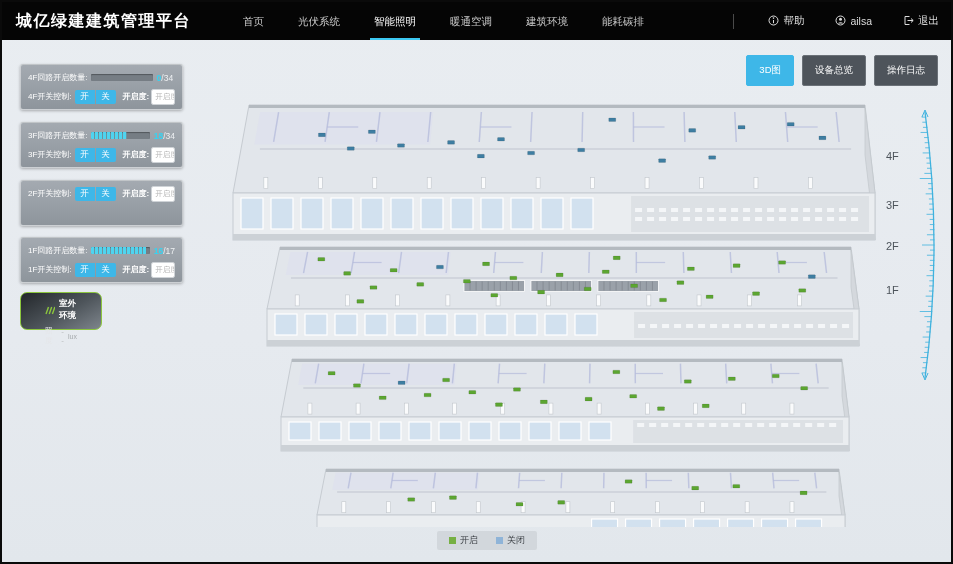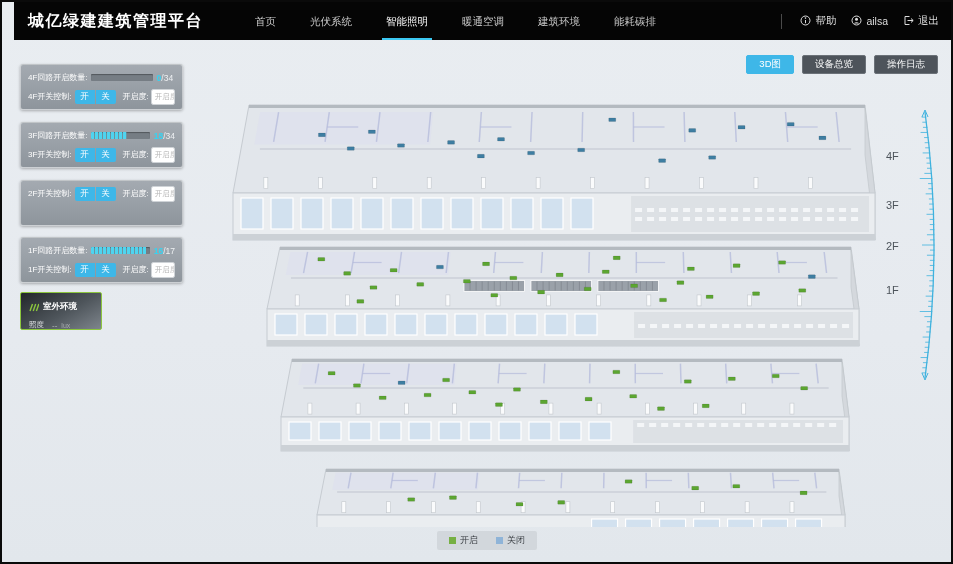--- a/index.html
+++ b/index.html
@@ -1,64 +1,64 @@
 <!DOCTYPE html>
 <html><head>
 <meta charset="utf-8">
 <style>
   * { margin:0; padding:0; box-sizing:border-box; }
   html,body { width:953px; height:564px; }
   body { font-family:"Liberation Sans", sans-serif; background:#e9edf1; overflow:hidden; }
   #app { position:relative; width:953px; height:564px; border:2px solid #0a0a0a; background:linear-gradient(180deg,#e9edf1 0%,#e6eaef 60%,#e2e7ec 100%); }
 
   
-  .navbar { position:absolute; top:0; left:12px; right:0; height:38px; background:#050505; display:flex; align-items:center; z-index:10; }
+  .navbar { position:absolute; top:0; left:0; right:0; height:38px; background:#050505; display:flex; align-items:center; z-index:10; }
   .nav-title { margin-left:14px; color:#fff; font-size:16px; font-weight:bold; letter-spacing:1.5px; white-space:nowrap; }
   .nav-menu { display:flex; margin-left:48px; gap:26px; }
   .nav-item { color:#c9c9c9; font-size:10.5px; padding:12px 4px 9px 4px; cursor:pointer; border-bottom:2px solid transparent; white-space:nowrap; }
   .nav-item.active { color:#fff; border-bottom:2px solid #3cc8f2; }
-  .nav-right { margin-left:auto; margin-right:12px; display:flex; align-items:center; gap:15px; color:#ddd; font-size:10.5px; }
+  .nav-right { margin-left:auto; margin-right:12px; display:flex; align-items:center; gap:31px; color:#ddd; font-size:10.5px; }
   .nav-divider { width:1px; height:15px; background:#4a4a4a; margin-right:3px; }
   .nav-link { display:flex; align-items:center; gap:4px; cursor:pointer; white-space:nowrap; }
 
   
   .floor-panel { position:absolute; left:18px; width:163px; height:46px; border-radius:3px;
     background:linear-gradient(180deg,#a4aab1 0%,#8e959c 100%); border:1px solid rgba(255,255,255,0.45);
     box-shadow:0 1px 3px rgba(0,0,0,0.28); padding:5px 7px; z-index:5; }
   .fp-row { display:flex; align-items:center; height:15px; }
   .fp-row + .fp-row { margin-top:4px; }
   .fp-label { color:#fff; font-size:8px; font-weight:normal; white-space:nowrap; }
   .fp-bar { width:62px; height:7px; margin-left:3px; background:#767d84; border-radius:1px; overflow:hidden; box-shadow:inset 0 1px 1px rgba(0,0,0,0.3); }
   .fp-fill { height:100%; background:repeating-linear-gradient(90deg,#4fd4ef 0 3px, rgba(79,212,239,0.25) 3px 4px); }
   .fp-count { margin-left:4px; font-size:8.5px; white-space:nowrap; }
   .fp-count .open { color:#35d3f2; font-weight:bold; }
   .fp-count .total { color:#eef1f3; }
   .sw-group { display:flex; margin-left:3px; gap:1px; }
   .sw-btn { width:20px; height:14px; background:#3eb7e8; color:#fff; font-size:8.5px; display:flex; align-items:center; justify-content:center; cursor:pointer; border:none; }
   .sw-btn.on { border-radius:2px 0 0 2px; }
   .sw-btn.off { border-radius:0 2px 2px 0; }
-  .dim-label { color:#fff; font-size:8px; font-weight:normal; margin-left:7px; white-space:nowrap; }
+  .dim-label { color:#fff; font-size:8px; font-weight:bold; margin-left:7px; white-space:nowrap; }
   .dim-wrap { display:flex; margin-left:2px; border-radius:2px; overflow:hidden; border:1px solid #cfd3d7; }
   .dim-input { width:29px; height:14px; border:none; font-size:7.5px; padding-left:3px; color:#666; outline:none; background:#fff; font-family:"Liberation Sans",sans-serif; }
   .dim-input::placeholder { color:#b5b5b5; }
 
   
-  .outdoor { position:absolute; left:18px; top:290px; width:82px; height:38px; border-radius:2px;
+  .outdoor { position:absolute; left:18px; top:290px; width:82px; height:38px; border-radius:7px;
     border:1px solid #8cc63e; background:linear-gradient(150deg,#23272b 0%,#4e555b 55%,#7e858c 100%);
-    padding:5px 8px; z-index:5; }
+    padding:5px 24px; z-index:5; }
   .od-head { display:flex; align-items:center; gap:4px; }
   .od-title { color:#fff; font-size:8.5px; font-weight:bold; }
   .od-row { margin-top:4px; display:flex; align-items:center; }
   .od-label { color:#e4e6e8; font-size:7.5px; }
   .od-value { color:#b9bcbe; font-size:8px; margin-left:8px; }
   .od-unit { color:#a6aaad; font-size:7px; margin-left:4px; }
 
   
   .view-toolbar { position:absolute; top:53px; right:13px; display:flex; gap:8px; z-index:5; }
-  .vt-btn { height:19px; padding:0 12px; font-size:9.5px; color:#fff; display:flex; align-items:center; justify-content:center; border-radius:2px; cursor:pointer; background:#4e545b; border:1px solid #6b7178; white-space:nowrap; }
+  .vt-btn { height:31px; padding:0 12px; font-size:9.5px; color:#fff; display:flex; align-items:center; justify-content:center; border-radius:2px; cursor:pointer; background:#4e545b; border:1px solid #6b7178; white-space:nowrap; }
   .vt-btn.active { background:#3eb7e8; border:1px solid #3eb7e8; }
 
   
   #scene { position:absolute; left:195px; top:95px; width:700px; height:430px; z-index:1; cursor:grab; }
   .floor-axis-label { position:absolute; left:884px; font-size:11px; color:#4d545b; z-index:5; cursor:pointer; }
   #ruler { position:absolute; left:910px; top:102px; width:36px; height:282px; z-index:4; cursor:pointer; }
 
   
   .legend { position:absolute; left:435px; top:529px; height:19px; background:#d2d7dc; border-radius:2px; display:flex; align-items:center; gap:18px; padding:0 12px; z-index:5; }
   .lg-item { display:flex; align-items:center; gap:4px; font-size:9px; color:#3a3f44; }

